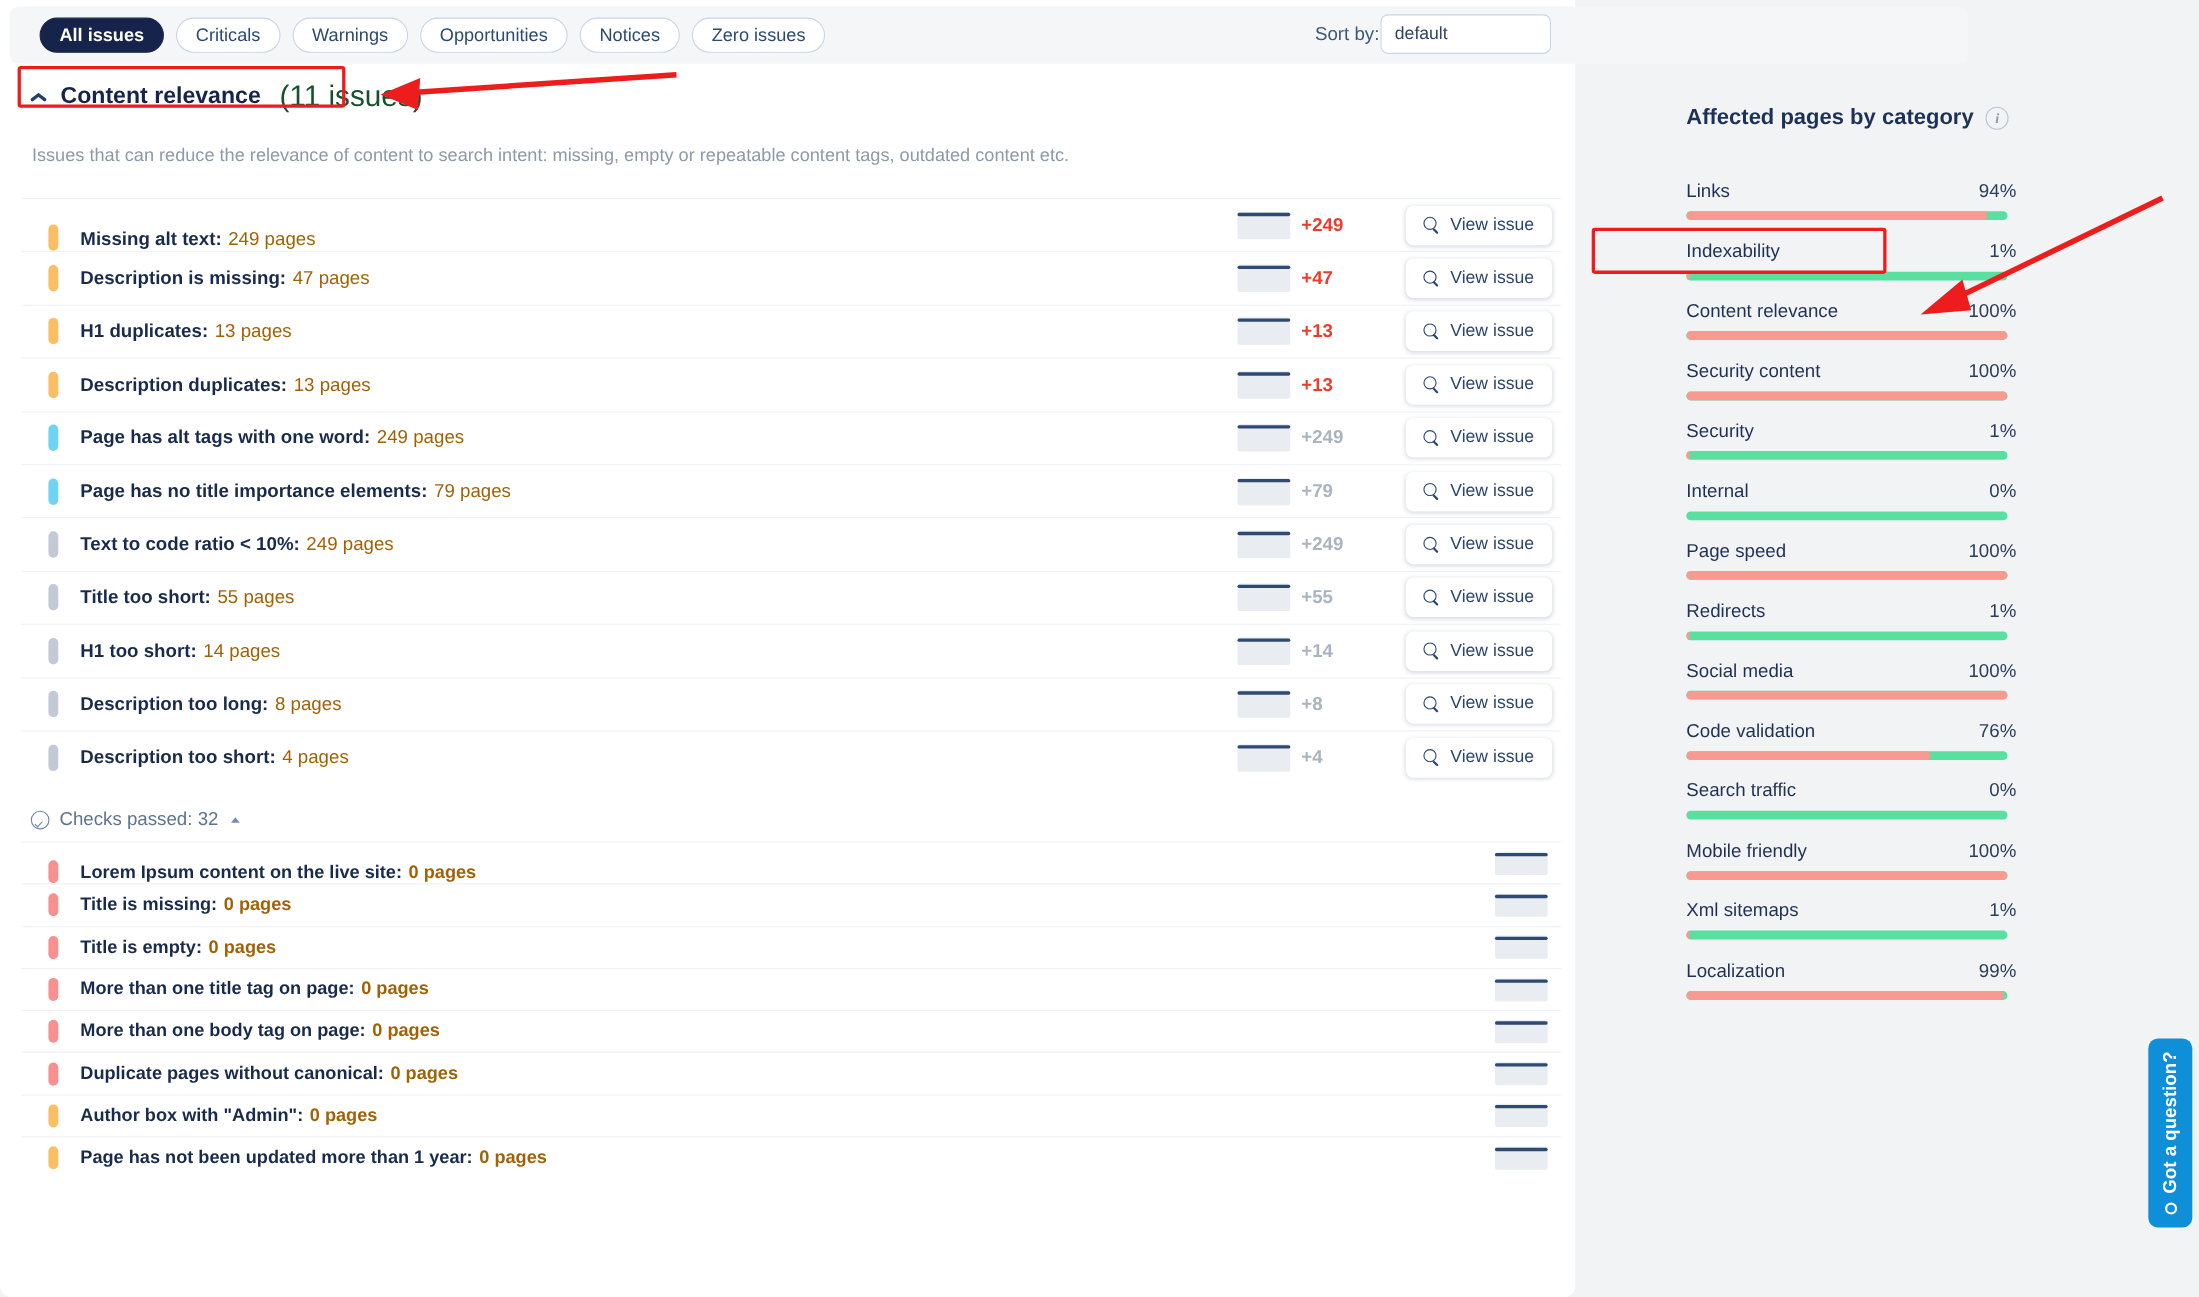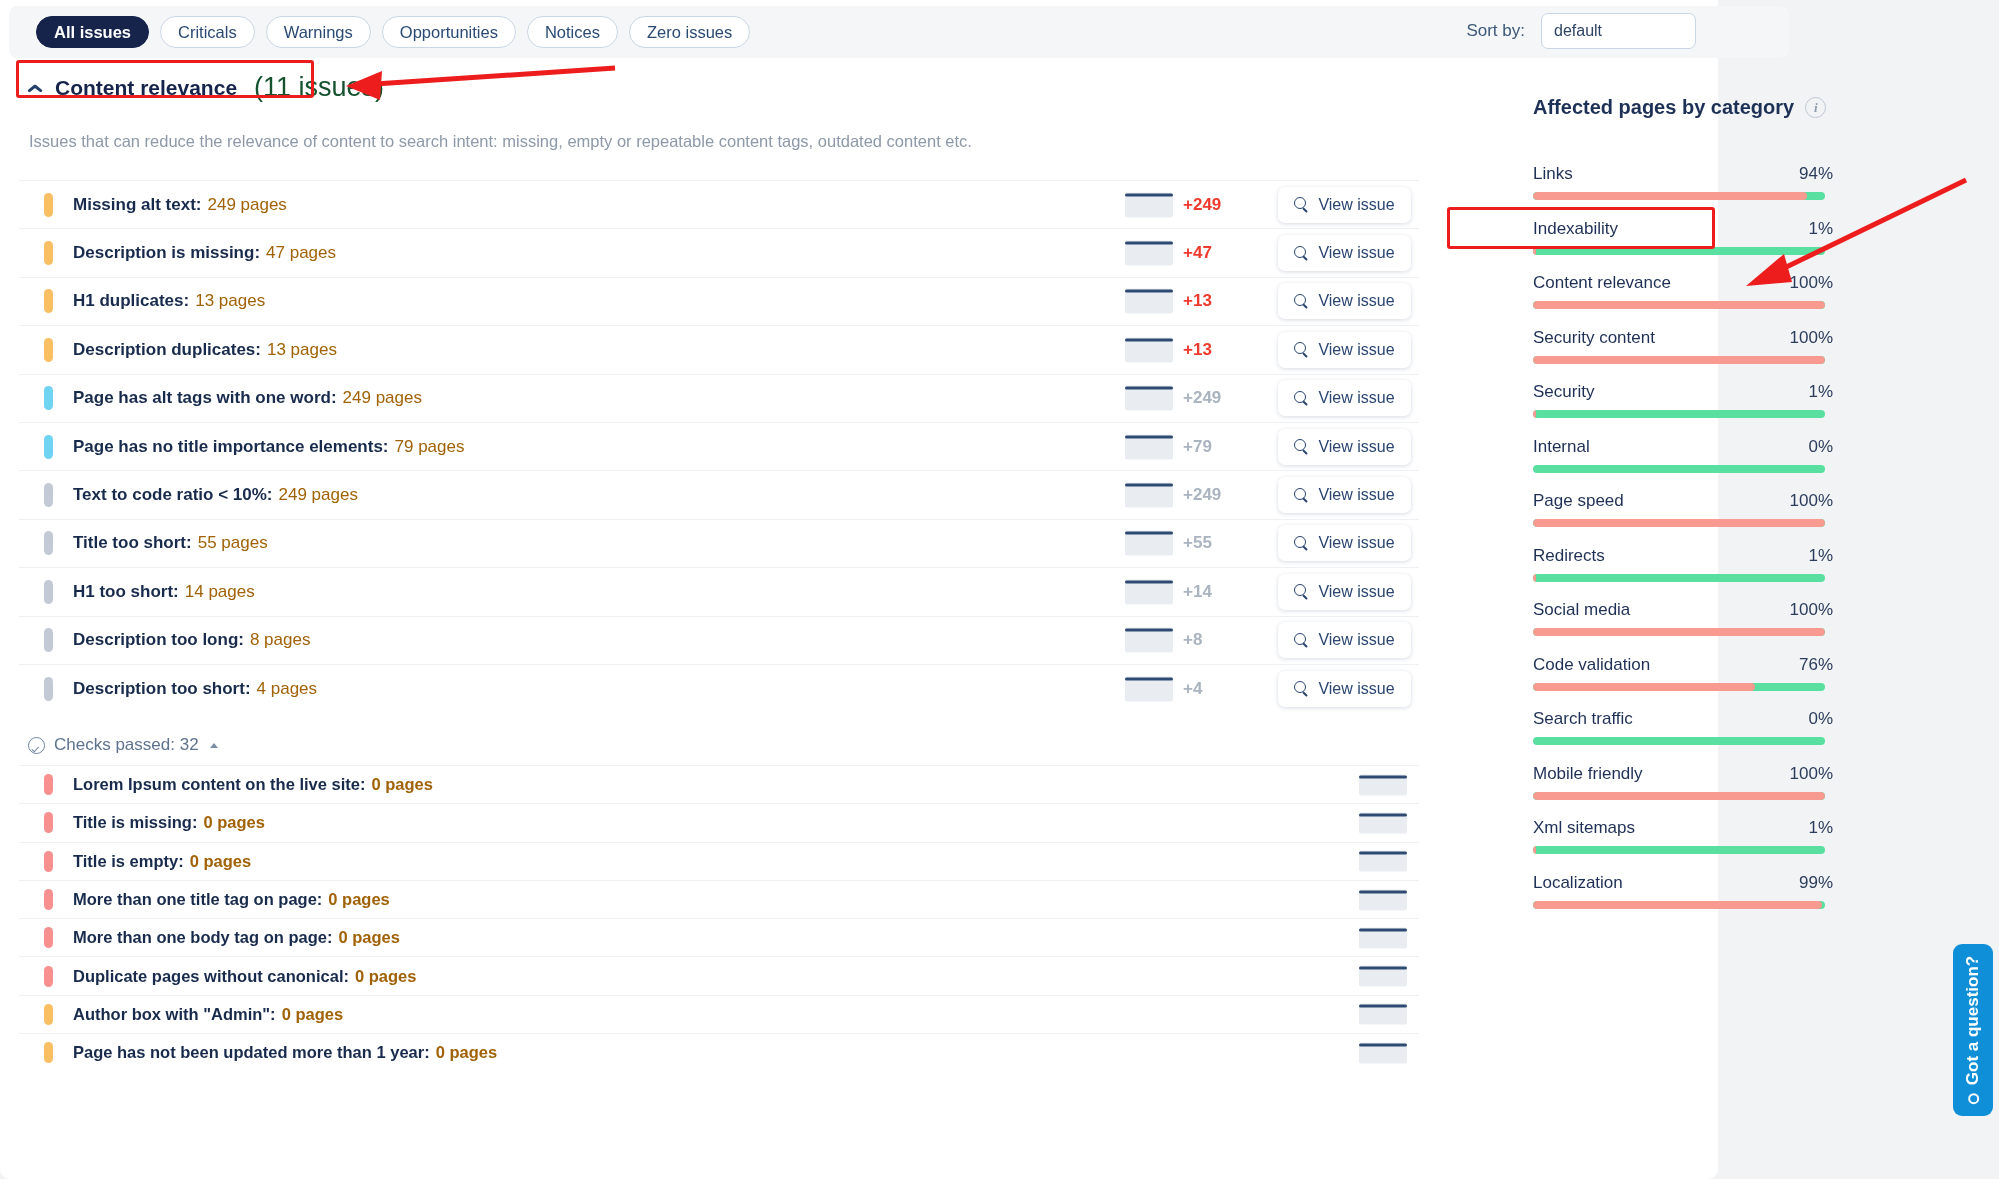--- a/index.html
+++ b/index.html
@@ -7,21 +7,21 @@
     width: 1999px; height: 1179px;
     background: #f1f3f5;
     font-family: "Liberation Sans", sans-serif;
     overflow: hidden;
   }
   .page { position: relative; width: 1999px; height: 1179px; }
 
   
   .card {
     position: absolute; left: 0; top: 0;
-    width: 1718px; height: 1179px;
+    width: 1432px; height: 1179px;
     background: #ffffff;
     border-bottom-left-radius: 10px;
     border-bottom-right-radius: 10px;
   }
 
   
   .filterbar {
     position: absolute; left: 9px; top: 6px;
     width: 1780px; height: 52px;
     background: #f4f6f8; border-radius: 8px;
@@ -33,21 +33,21 @@
     border-radius: 17px;
     display: flex; align-items: center; justify-content: center;
     font-size: 16.5px; color: #2a4a73;
     background: #ffffff; border: 1px solid #c9d6e5;
     white-space: nowrap; cursor: pointer;
   }
   .pill.active { background: #16244b; color: #ffffff; border-color: #16244b; font-weight: 600; }
 
   .sortwrap {
     position: absolute; right: 22px; top: 13px;
-    display: flex; align-items: center; gap: 16px;
+    display: flex; align-items: center; gap: 1px;
   }
   .sortlabel { font-size: 17px; color: #3d5878; }
   .select {
     width: 155px; height: 36px;
     background: #ffffff; border: 1px solid #c9d6e5; border-radius: 7px;
     display: flex; align-items: center; padding: 0 12px;
     font-size: 16px; color: #2e4464; position: relative; cursor: pointer;
   }
   .caret {
     position: absolute; right: 12px; top: 50%; transform: translateY(-50%);
@@ -78,21 +78,21 @@
   }
 
   
   .rows { position: absolute; left: 19px; top: 180px; width: 1400px; }
   .row {
     position: relative;
     height: 48.4px;
     display: flex; align-items: center;
     border-top: 1px solid #eef1f4;
   }
-  .row:first-child { border-top: 1px solid #eef1f4; }
+  .row:first-child { border-top: 1px solid #eef1f4; align-items: flex-end; }
   .sev {
     width: 9px; height: 24px; border-radius: 5px;
     margin-left: 25px; flex: none;
   }
   .rowlabel {
     margin-left: 20px;
     font-size: 17px; color: #182b4d; font-weight: 600;
     white-space: nowrap;
   }
   .rowcount { font-weight: 400; color: #a16207; margin-left: 6px; }

